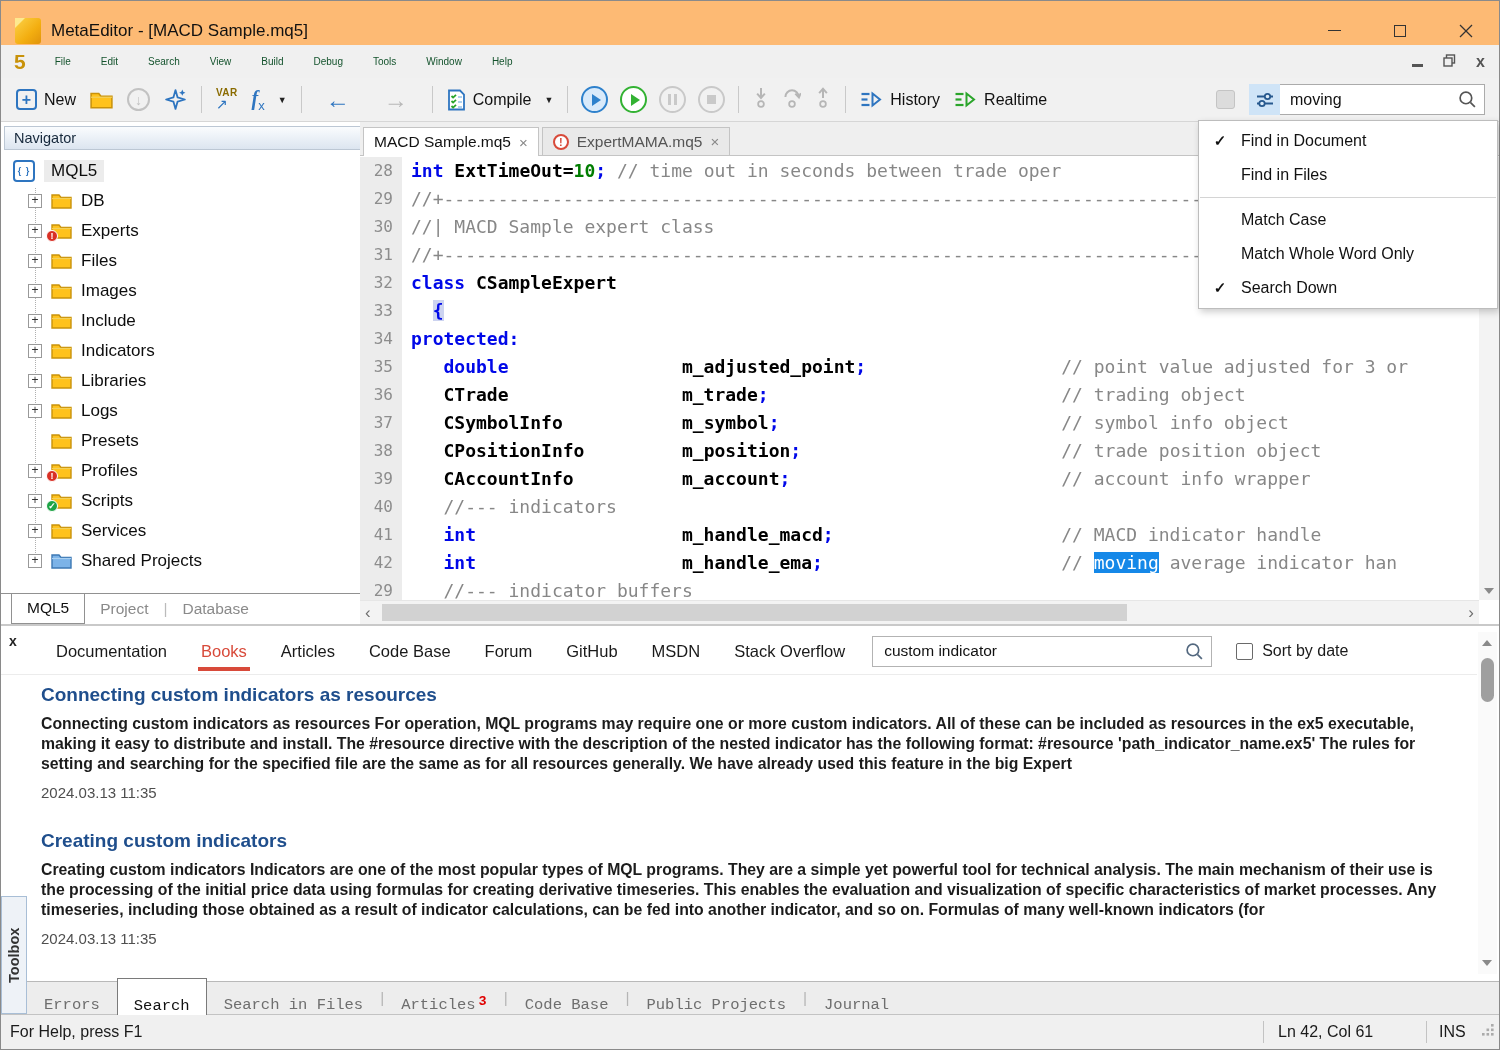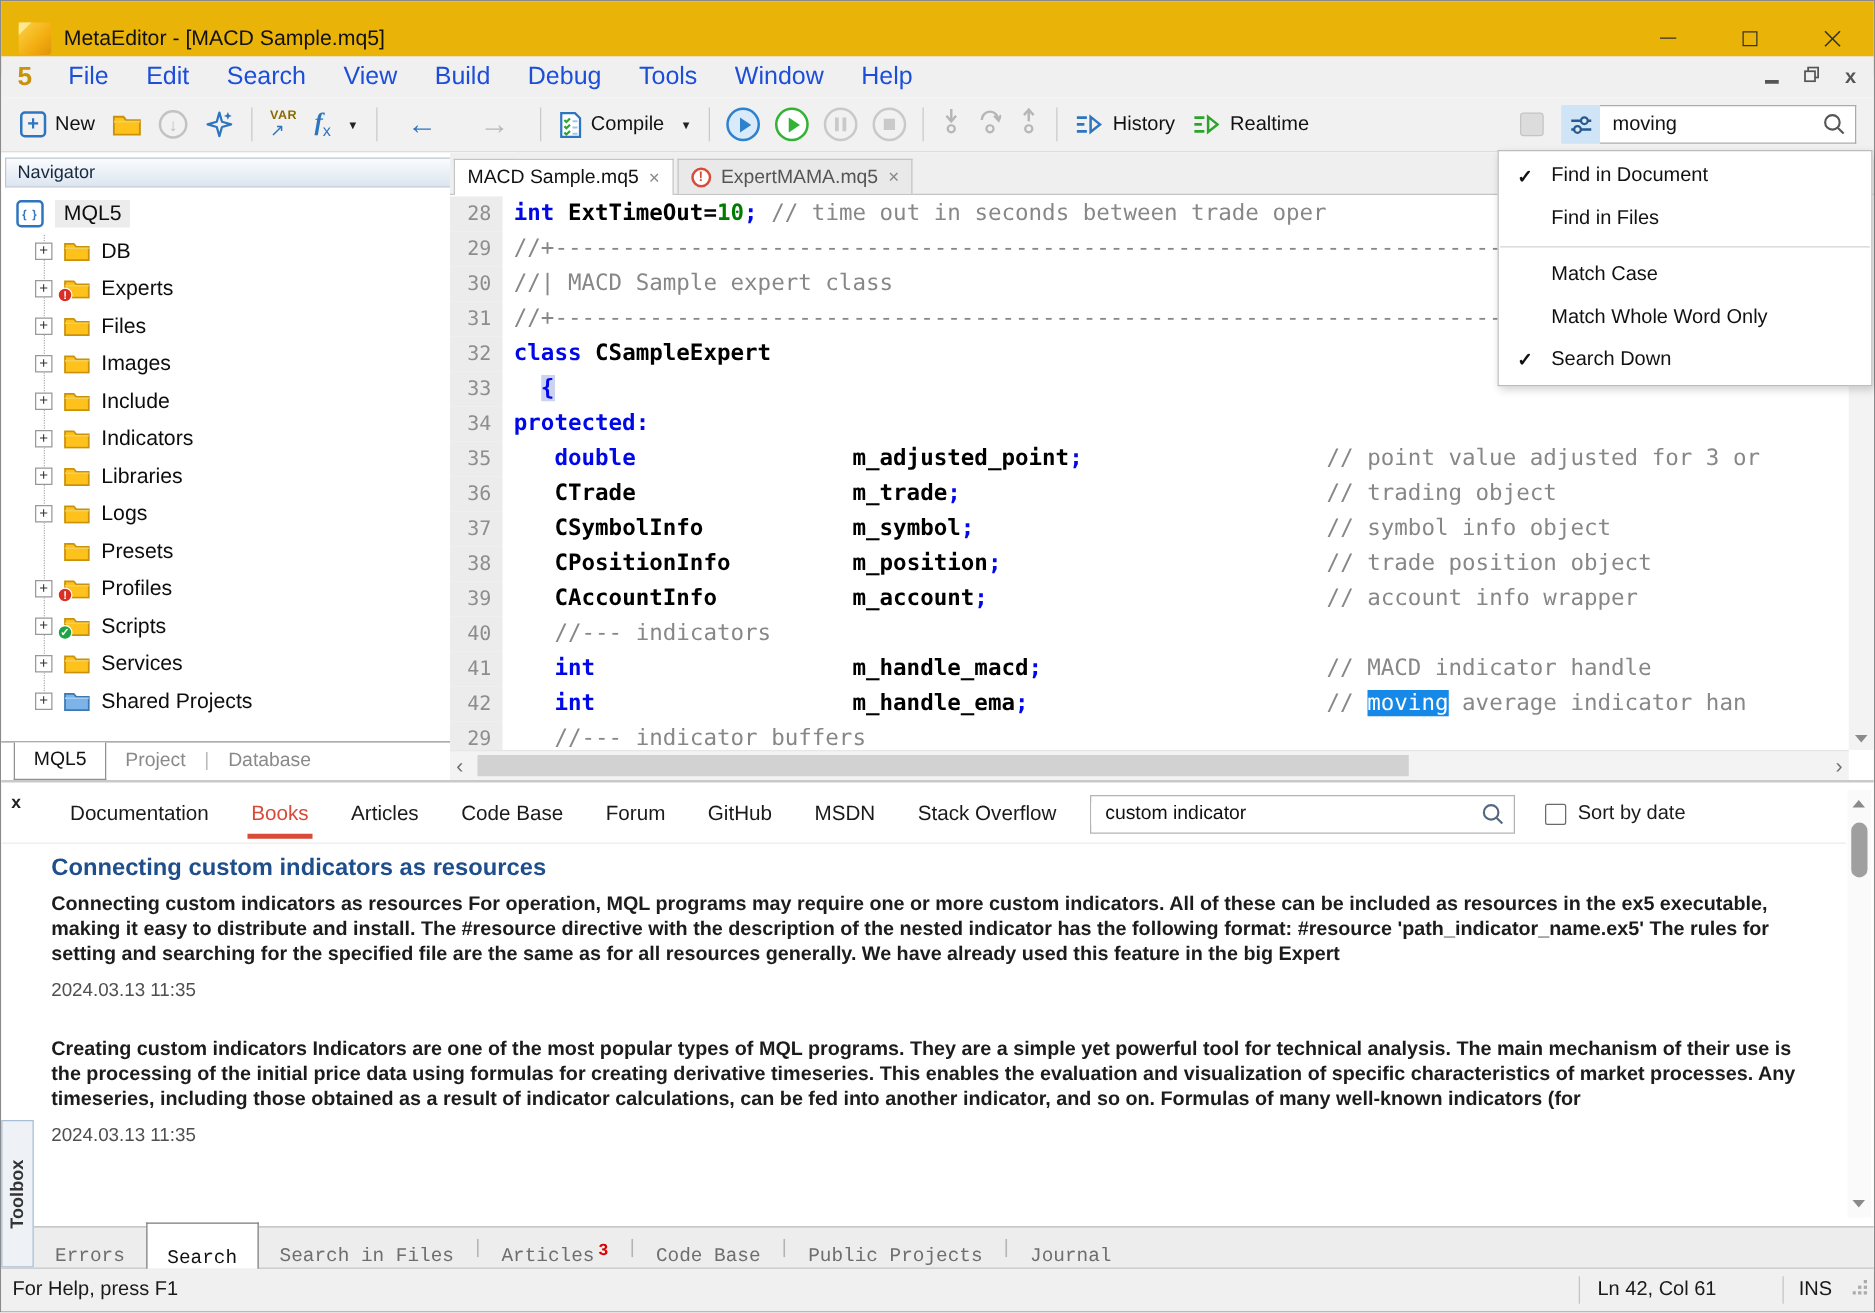--- a/index.html
+++ b/index.html
@@ -1,34 +1,34 @@
 <!DOCTYPE html>
 <html><head>
 <meta charset="utf-8">
 <style>
   * { box-sizing: border-box; margin:0; padding:0; }
   html,body { width:1500px; height:1050px; }
   body { font-family:"Liberation Sans", sans-serif; background:#fff; overflow:hidden; }
   .window { position:relative; width:1500px; height:1050px; background:#fff; box-shadow: inset 0 0 0 1px #8a8a8a; }
 
   
-  .titlebar { position:absolute; left:1px; top:1px; right:1px; height:59px; background:#eab308; display:flex; align-items:center; }
+  .titlebar { position:absolute; left:1px; top:1px; right:1px; height:59px; background:#fdba74; display:flex; align-items:center; }
   .app-icon { width:26px; height:26px; margin:0 10px 0 14px; position:relative; border-radius:3px; background:linear-gradient(135deg,#fcd24a 0%, #f3ae10 60%, #e0930a 100%); }
   .app-icon::before { content:""; position:absolute; left:0; top:0; border-top:10px solid #fde98f; border-right:10px solid transparent; }
   .title-text { font-size:17px; color:#111; }
   .win-btns { margin-left:auto; display:flex; align-items:center; height:100%; }
   .win-btn { width:66px; height:100%; display:flex; align-items:center; justify-content:center; }
   .glyph-min { width:13px; height:0; border-top:1.6px solid #333; }
   .glyph-max { width:12px; height:12px; border:1.6px solid #333; }
 
   
   .menubar { position:absolute; left:1px; top:45px; right:1px; height:33px; background:#f0f0f0; display:flex; align-items:center; }
   .mql-logo { font-size:21px; font-weight:bold; color:#c8920a; margin:0 14px 0 13px; }
   #menu-items { display:flex; height:100%; align-items:center; }
-  .menu-item { padding:0 15px; font-size:20px; color:#1d4ed8; height:100%; display:flex; align-items:center; }
+  .menu-item { padding:0 15px; font-size:10px; color:#14532d; height:100%; display:flex; align-items:center; }
   .mdi-btns { margin-left:auto; display:flex; align-items:center; gap:20px; padding-right:14px; }
   .mdi-min { width:11px; height:3px; background:#555; margin-top:8px; }
   .mdi-close { font-size:16px; font-weight:bold; color:#555; line-height:1; }
 
   
   .toolbar { position:absolute; left:1px; top:78px; right:1px; height:44px; background:#f1f1f1; border-bottom:1px solid #d6d6d6; display:flex; align-items:center; padding-left:8px; }
   .tbtn { display:flex; align-items:center; gap:7px; padding:4px 7px; border-radius:3px; font-size:16px; color:#111; }
   .tsep { width:1px; height:27px; background:#c9c9c9; margin:0 7px; flex:none; }
   .new-ic { width:21px; height:21px; border:2px solid #2e75c0; border-radius:4px; color:#2e75c0; font-size:16px; font-weight:bold; display:flex; align-items:center; justify-content:center; line-height:1; }
   .dl-ic { width:23px; height:23px; border-radius:50%; border:2px solid #c2c2c2; color:#c2c2c2; font-size:14px; display:flex; align-items:center; justify-content:center; }
@@ -575,20 +575,21 @@
         </span>
       </div>
     <div class="tb-rule"></div>
     <div class="tb-content" id="tb-content">
         <div class="result">
           <div class="r-title">Connecting custom indicators as resources</div>
           <div class="r-body">Connecting custom indicators as resources For operation, MQL programs may require one or more custom indicators. All of these can be included as resources in the ex5 executable, making it easy to distribute and install. The #resource directive with the description of the nested indicator has the following format: #resource 'path_indicator_name.ex5' The rules for setting and searching for the specified file are the same as for all resources generally. We have already used this feature in the big Expert</div>
           <div class="r-date">2024.03.13 11:35</div>
         </div>
         <div class="result">
+          <div class="r-title">Creating custom indicators</div>
           <div class="r-body">Creating custom indicators Indicators are one of the most popular types of MQL programs. They are a simple yet powerful tool for technical analysis. The main mechanism of their use is the processing of the initial price data using formulas for creating derivative timeseries. This enables the evaluation and visualization of specific characteristics of market processes. Any timeseries, including those obtained as a result of indicator calculations, can be fed into another indicator, and so on. Formulas of many well-known indicators (for</div>
           <div class="r-date">2024.03.13 11:35</div>
         </div>
       </div>
     <div class="tb-scroll">
       <span class="tri-up" style="top:8px;left:4px"></span>
       <span class="thumb"></span>
       <span class="tri-down" style="bottom:8px;left:4px"></span>
     </div>
     <div class="tb-bottom" id="tb-bottom-row">

